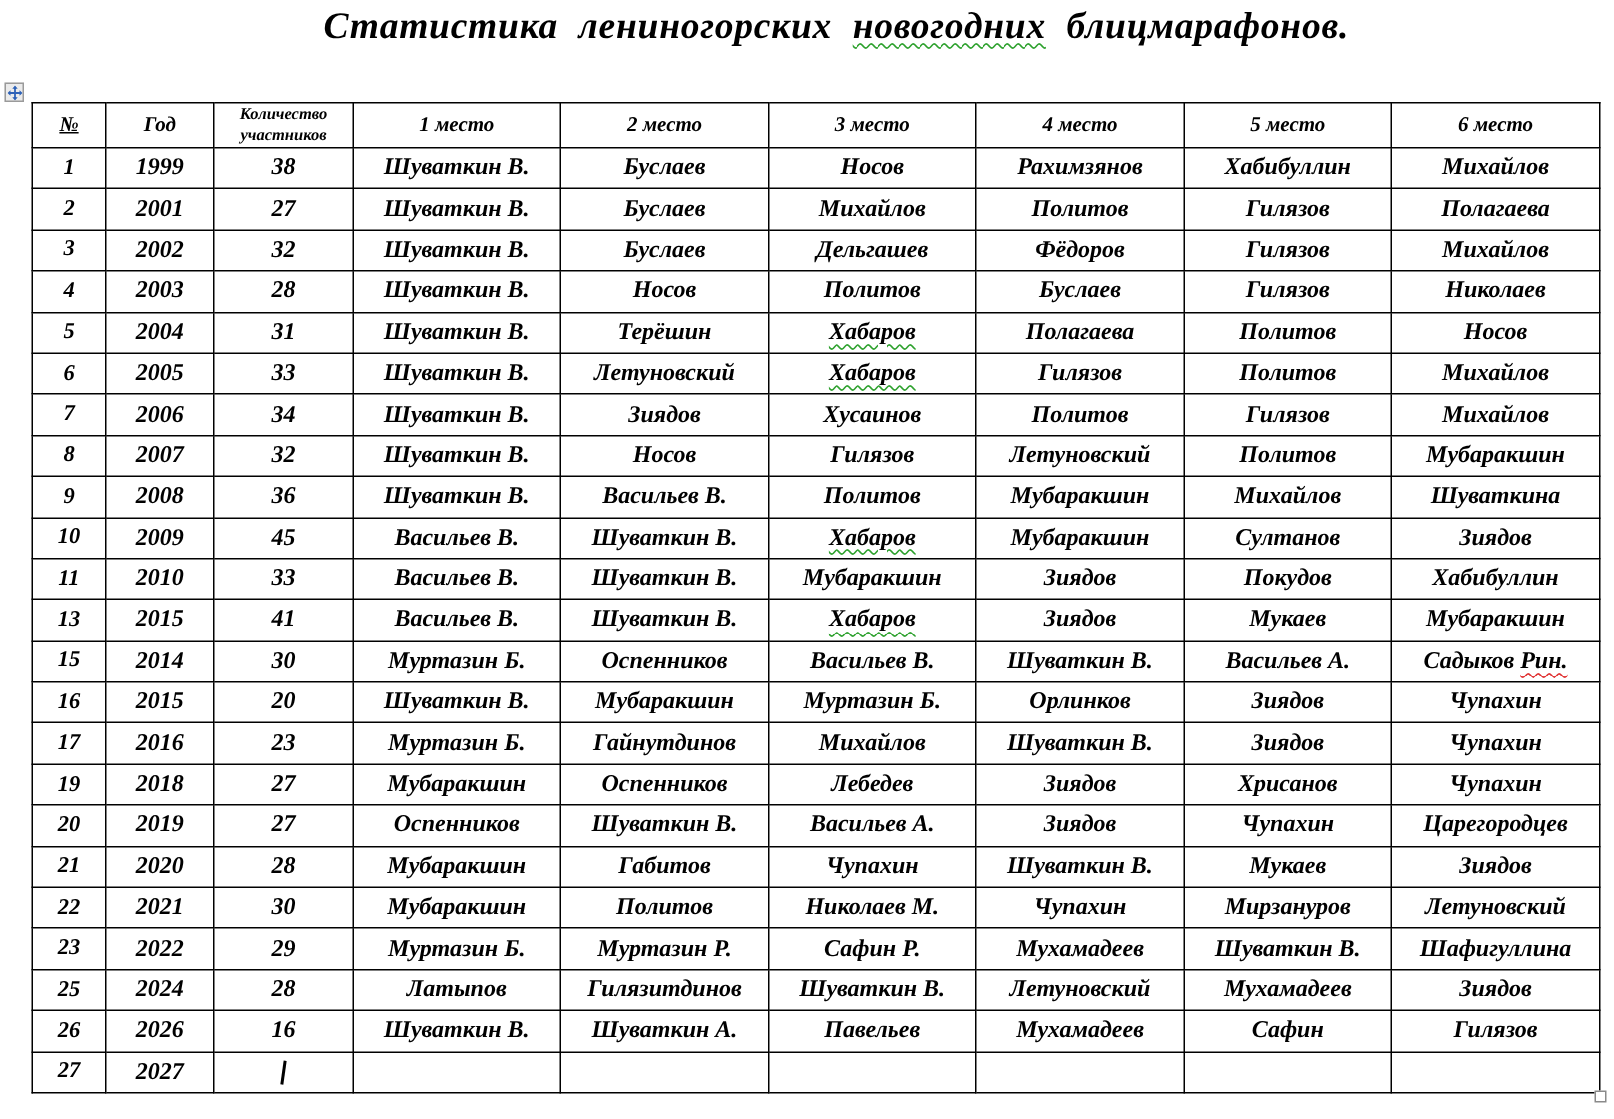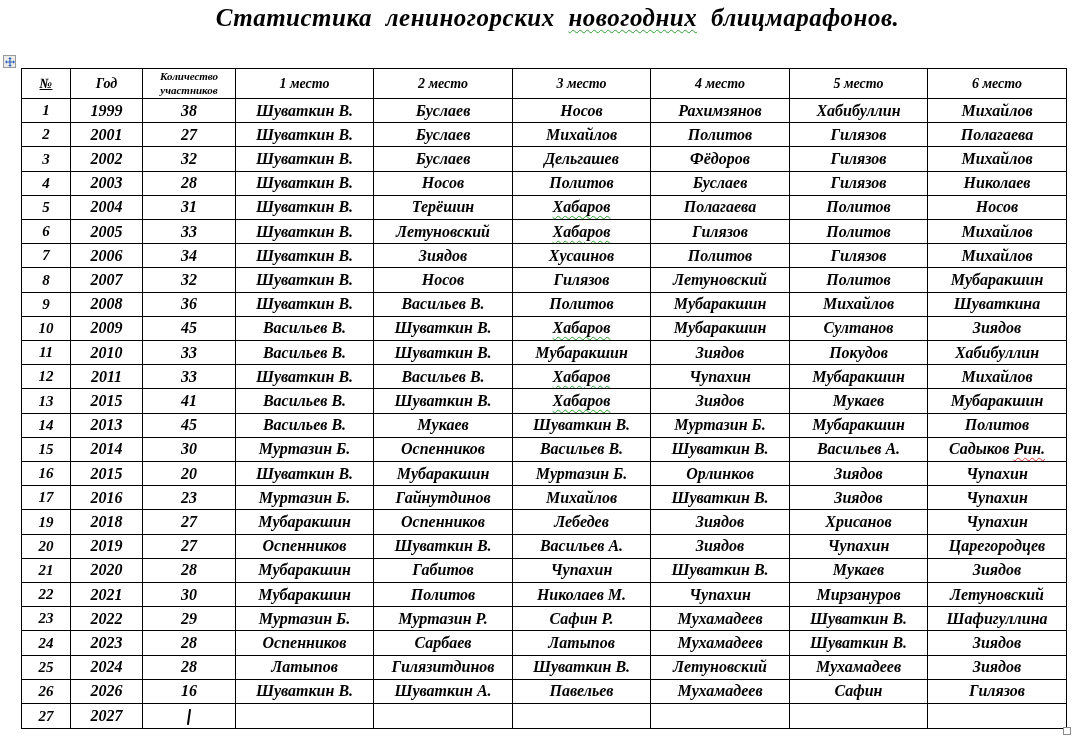--- a/index.html
+++ b/index.html
@@ -252,51 +252,29 @@
           <td>2010</td>
           <td>33</td>
           <td>Васильев В.</td>
           <td>Шуваткин В.</td>
           <td>Мубаракшин</td>
           <td>Зиядов</td>
           <td>Покудов</td>
           <td>Хабибуллин</td>
         </tr>
         <tr>
-          <td class="numcol">12</td>
-          <td>2011</td>
-          <td>33</td>
-          <td>Шуваткин В.</td>
-          <td>Васильев В.</td>
-          <td><span class="wavy-green">Хабаров</span></td>
-          <td>Чупахин</td>
-          <td>Мубаракшин</td>
-          <td>Михайлов</td>
-        </tr>
-        <tr>
           <td class="numcol">13</td>
           <td>2015</td>
           <td>41</td>
           <td>Васильев В.</td>
           <td>Шуваткин В.</td>
           <td><span class="wavy-green">Хабаров</span></td>
           <td>Зиядов</td>
           <td>Мукаев</td>
           <td>Мубаракшин</td>
-        </tr>
-        <tr>
-          <td class="numcol">14</td>
-          <td>2013</td>
-          <td>45</td>
-          <td>Васильев В.</td>
-          <td>Мукаев</td>
-          <td>Шуваткин В.</td>
-          <td>Муртазин Б.</td>
-          <td>Мубаракшин</td>
-          <td>Политов</td>
         </tr>
         <tr>
           <td class="numcol">15</td>
           <td>2014</td>
           <td>30</td>
           <td>Муртазин Б.</td>
           <td>Оспенников</td>
           <td>Васильев В.</td>
           <td>Шуваткин В.</td>
           <td>Васильев А.</td>
@@ -373,31 +351,20 @@
           <td>2022</td>
           <td>29</td>
           <td>Муртазин Б.</td>
           <td>Муртазин Р.</td>
           <td>Сафин Р.</td>
           <td>Мухамадеев</td>
           <td>Шуваткин В.</td>
           <td>Шафигуллина</td>
         </tr>
         <tr>
-          <td class="numcol">24</td>
-          <td>2023</td>
-          <td>28</td>
-          <td>Оспенников</td>
-          <td>Сарбаев</td>
-          <td>Латыпов</td>
-          <td>Мухамадеев</td>
-          <td>Шуваткин В.</td>
-          <td>Зиядов</td>
-        </tr>
-        <tr>
           <td class="numcol">25</td>
           <td>2024</td>
           <td>28</td>
           <td>Латыпов</td>
           <td>Гилязитдинов</td>
           <td>Шуваткин В.</td>
           <td>Летуновский</td>
           <td>Мухамадеев</td>
           <td>Зиядов</td>
         </tr>

